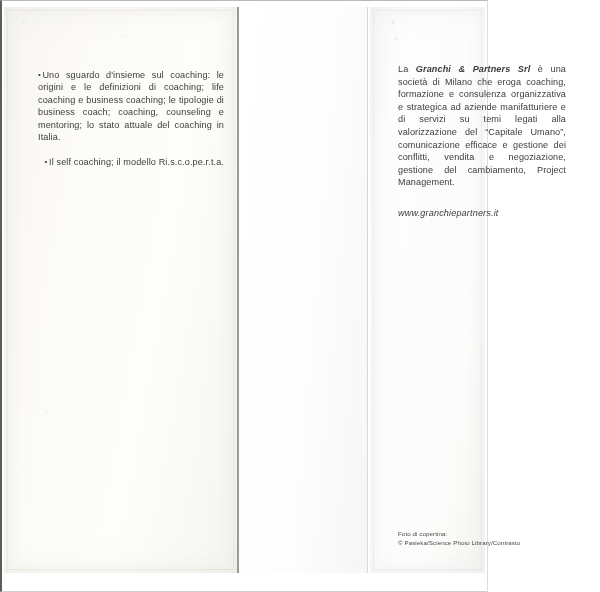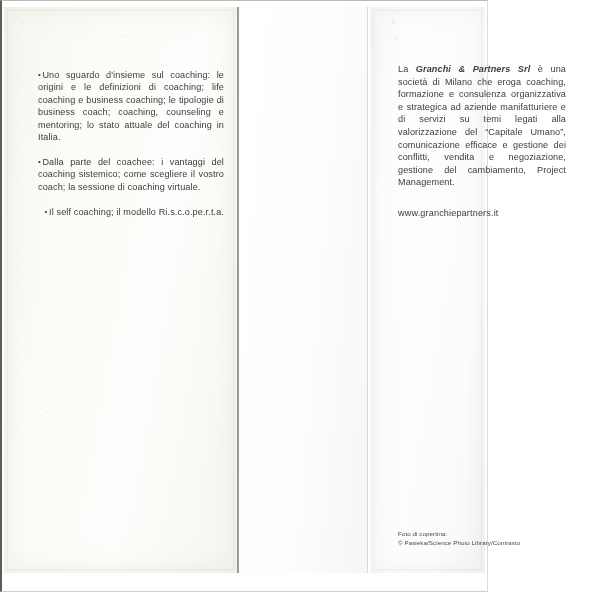--- a/index.html
+++ b/index.html
@@ -103,20 +103,21 @@
   #flap-text .company-name {
     font-weight: bold;
     font-style: italic;
   }
   #flap-body {
     margin: 0;
     text-align: justify;
   }
   #flap-website {
     margin: 18px 0 0 0;
+    font-style: italic;
     text-align: left;
     letter-spacing: 0.15px;
   }
 
   #photo-credit {
     position: absolute;
     left: 396px;
     top: 529px;
     width: 168px;
     color: #4a4947;
@@ -149,21 +150,20 @@
   <div class="panel" id="spine-panel"></div>
 
   <div class="panel" id="front-flap-panel">
     <div class="panel-inner-edge"></div>
     <div class="speck" style="left:22px; top:12px; width:3px; height:6px;"></div>
     <div class="speck" style="left:24px; top:30px; width:4px; height:3px;"></div>
   </div>
 
   <div id="back-cover-text">
     <p class="bullet-para"><span class="bullet-glyph">•</span><span>Uno sguardo d'insieme sul coaching: le origini e le definizioni di coaching; life coaching e business coaching; le tipologie di business coach; coaching, counseling e mentoring; lo stato attuale del coaching in Italia.</span></p>
-    <p class="bullet-para"><span class="bullet-glyph">•</span><span>Dalla parte del coachee: i vantaggi del coaching sistemico; come scegliere il vostro coach; la sessione di coaching virtuale.</span></p>
     <p class="bullet-para"><span class="bullet-glyph">•</span><span>Il self coaching; il modello Ri.s.c.o.pe.r.t.a.</span></p>
   </div>
 
   <div id="flap-text">
     <p id="flap-body"><span>La </span><span class="company-name">Granchi &amp; Partners Srl</span><span> è una società di Milano che eroga coaching, formazione e consulenza organizzativa e strategica ad aziende manifatturiere e di servizi su temi legati alla valorizzazione del “Capitale Umano”, comunicazione efficace e gestione dei conflitti, vendita e negoziazione, gestione del cambiamento, Project Management.</span></p>
     <p id="flap-website">www.granchiepartners.it</p>
   </div>
 
   <div id="photo-credit">
     <div>Foto di copertina:</div>

